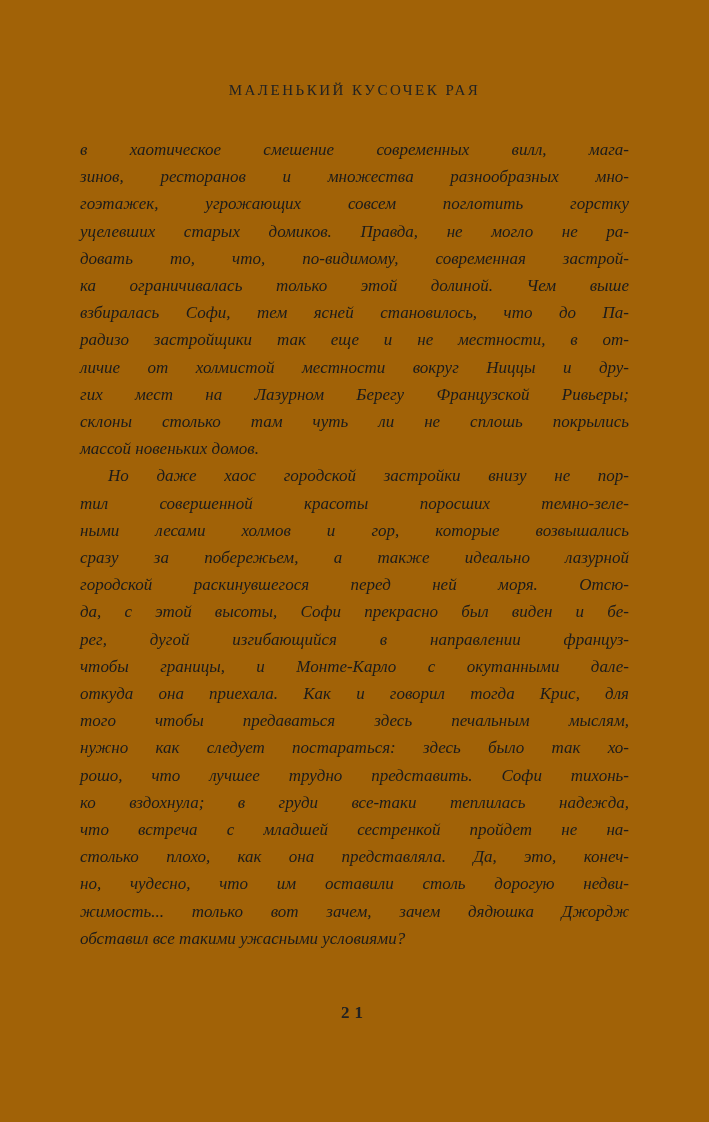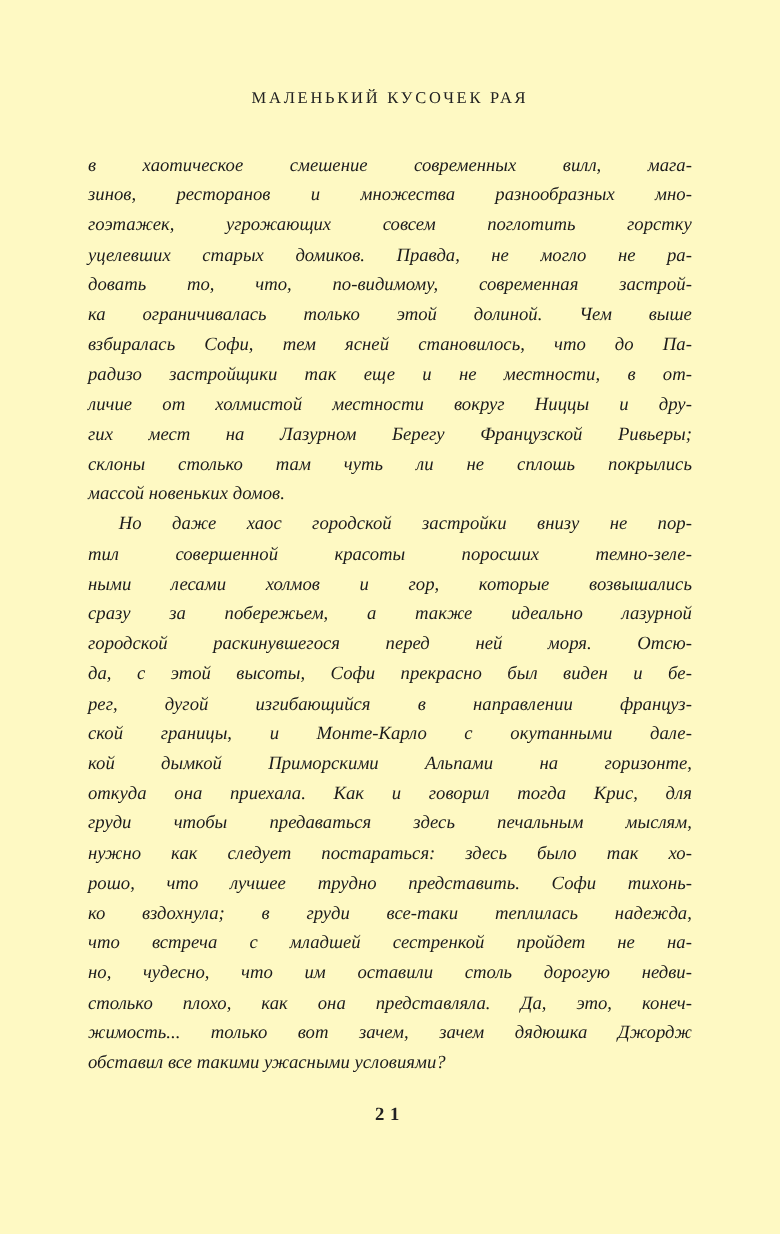--- a/index.html
+++ b/index.html
@@ -5,21 +5,21 @@
   html, body {
     margin: 0;
     padding: 0;
     background: #ffffff;
   }
   .page {
     position: relative;
     width: 709px;
     height: 1122px;
     margin: 0 auto;
-    background: #fef9c3;
+    background: #a16207;
     color: #1b1b1b;
     font-family: "Liberation Serif", "DejaVu Serif", serif;
     overflow: hidden;
   }
   .running-head {
     position: absolute;
     top: 82px;
     left: 0;
     width: 100%;
     text-align: center;
@@ -79,28 +79,27 @@
       <div class="line">гих мест на Лазурном Берегу Французской Ривьеры;</div>
       <div class="line">склоны столько там чуть ли не сплошь покрылись</div>
       <div class="line last">массой новеньких домов.</div>
       <div class="line indent">Но даже хаос городской застройки внизу не пор-</div>
       <div class="line">тил совершенной красоты поросших темно-зеле-</div>
       <div class="line">ными лесами холмов и гор, которые возвышались</div>
       <div class="line">сразу за побережьем, а также идеально лазурной</div>
       <div class="line">городской раскинувшегося перед ней моря. Отсю-</div>
       <div class="line">да, с этой высоты, Софи прекрасно был виден и бе-</div>
       <div class="line">рег, дугой изгибающийся в направлении француз-</div>
-      <div class="line">ской границы, и Монте-Карло с окутанными дале-</div>
-      <div class="line">кой дымкой Приморскими Альпами на горизонте,</div>
+      <div class="line">чтобы границы, и Монте-Карло с окутанными дале-</div>
       <div class="line">откуда она приехала. Как и говорил тогда Крис, для</div>
-      <div class="line">груди чтобы предаваться здесь печальным мыслям,</div>
+      <div class="line">того чтобы предаваться здесь печальным мыслям,</div>
       <div class="line">нужно как следует постараться: здесь было так хо-</div>
       <div class="line">рошо, что лучшее трудно представить. Софи тихонь-</div>
       <div class="line">ко вздохнула; в груди все-таки теплилась надежда,</div>
       <div class="line">что встреча с младшей сестренкой пройдет не на-</div>
+      <div class="line">столько плохо, как она представляла. Да, это, конеч-</div>
       <div class="line">но, чудесно, что им оставили столь дорогую недви-</div>
-      <div class="line">столько плохо, как она представляла. Да, это, конеч-</div>
       <div class="line">жимость... только вот зачем, зачем дядюшка Джордж</div>
       <div class="line last">обставил все такими ужасными условиями?</div>
     </div>
 
   <div class="page-number">21</div>
 </div>
 
 </body></html>

